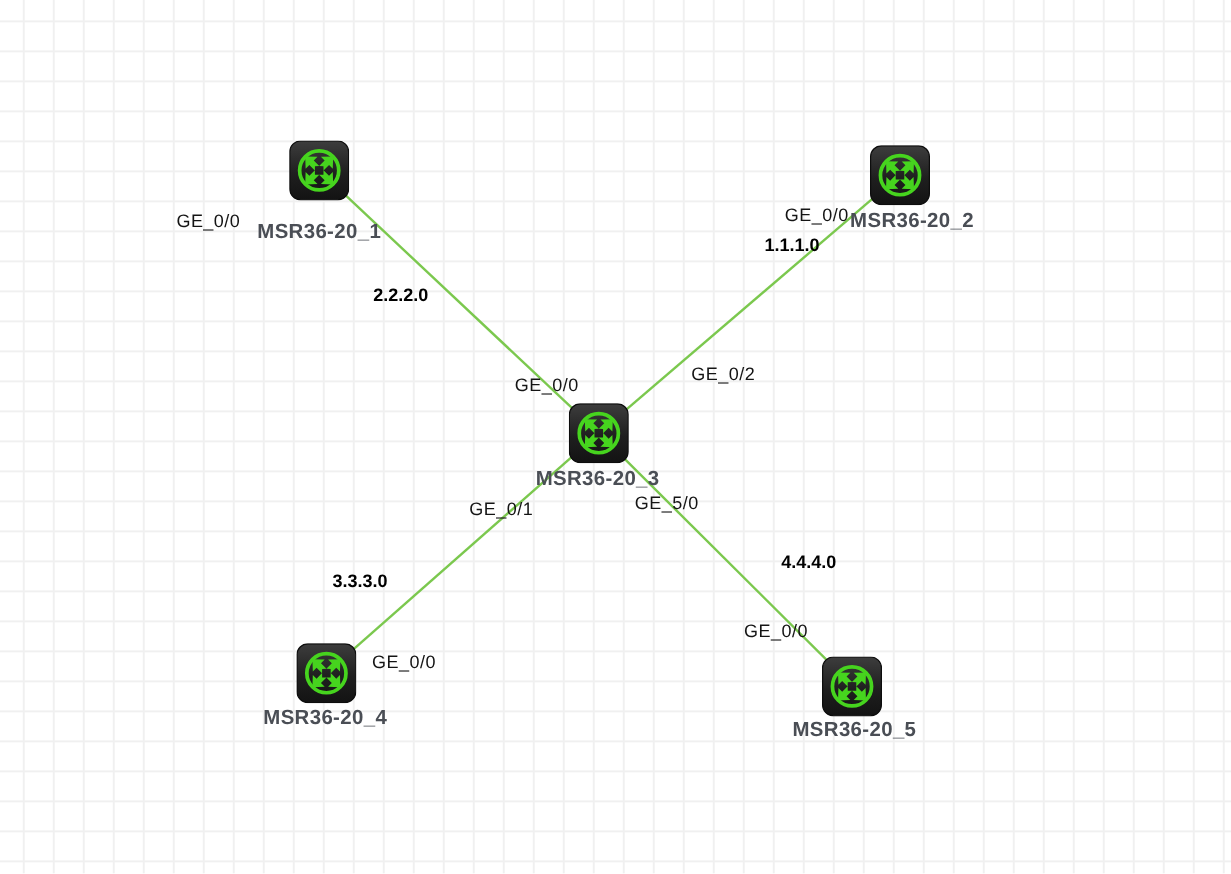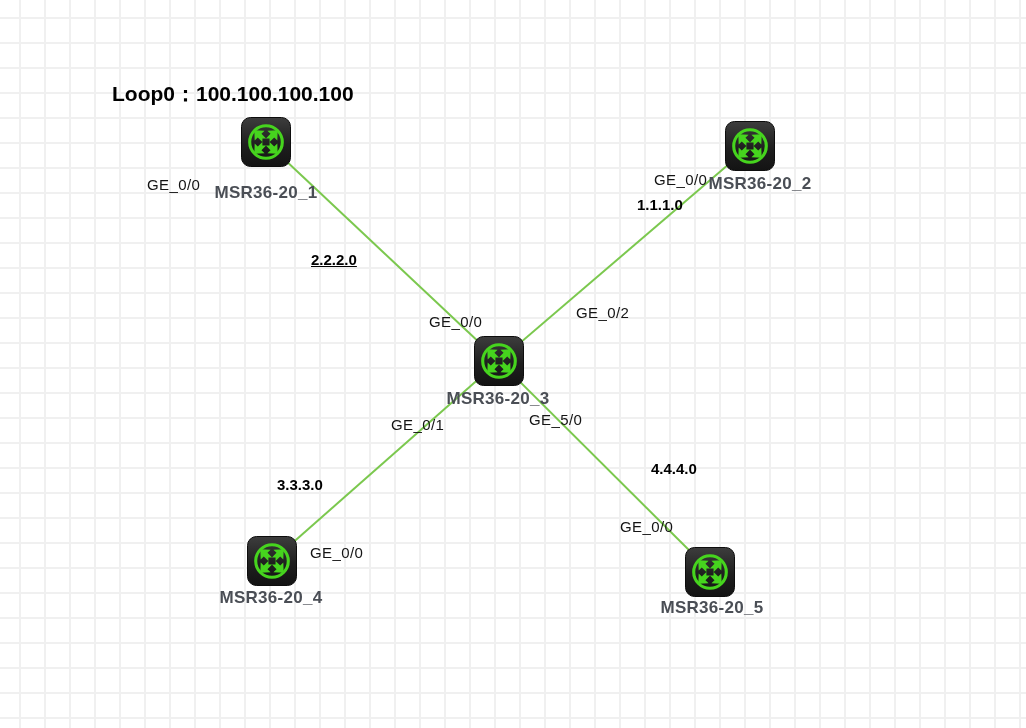--- a/index.html
+++ b/index.html
@@ -46,23 +46,22 @@
           <path d="M25 8.5 L32 16 L27.6 16 L27.6 22.5 L25 20 L22.4 22.5 L22.4 16 L18 16 Z" transform="rotate(315 25 25)"></path>
         </g>
       </g>
     </defs>
     <line x1="267" y1="143" x2="499" y2="361" stroke="#7bc84e" stroke-width="2"></line>
     <line x1="750" y1="146" x2="499" y2="361" stroke="#7bc84e" stroke-width="2"></line>
     <line x1="272" y1="561" x2="499" y2="361" stroke="#7bc84e" stroke-width="2"></line>
     <line x1="711" y1="572" x2="499" y2="361" stroke="#7bc84e" stroke-width="2"></line>
   </svg>
 
-  <div class="lbl loop-lbl" style="left:112px;top:80px;">Loop0：100.100.100.100</div>
 
-  <div class="lbl net-lbl" style="left:311px;top:251px;text-decoration:underline;">2.2.2.0</div>
+  <div class="lbl net-lbl" style="left:311px;top:238px;">2.2.2.0</div>
   <div class="lbl net-lbl" style="left:637px;top:196px;">1.1.1.0</div>
   <div class="lbl net-lbl" style="left:277px;top:460px;margin-top:16px;">3.3.3.0</div>
   <div class="lbl net-lbl" style="left:627px;top:460px;margin-left:24px;">4.4.4.0</div>
 
   <div class="lbl iface-lbl" style="left:147px;top:176px;">GE_0/0</div>
   <div class="lbl iface-lbl" style="left:654px;top:171px;">GE_0/0</div>
   <div class="lbl iface-lbl" style="left:429px;top:313px;">GE_0/0</div>
   <div class="lbl iface-lbl" style="left:551px;top:304px;margin-left:25px;">GE_0/2</div>
   <div class="lbl iface-lbl" style="left:391px;top:416px;">GE_0/1</div>
   <div class="lbl iface-lbl" style="left:529px;top:411px;">GE_5/0</div>

